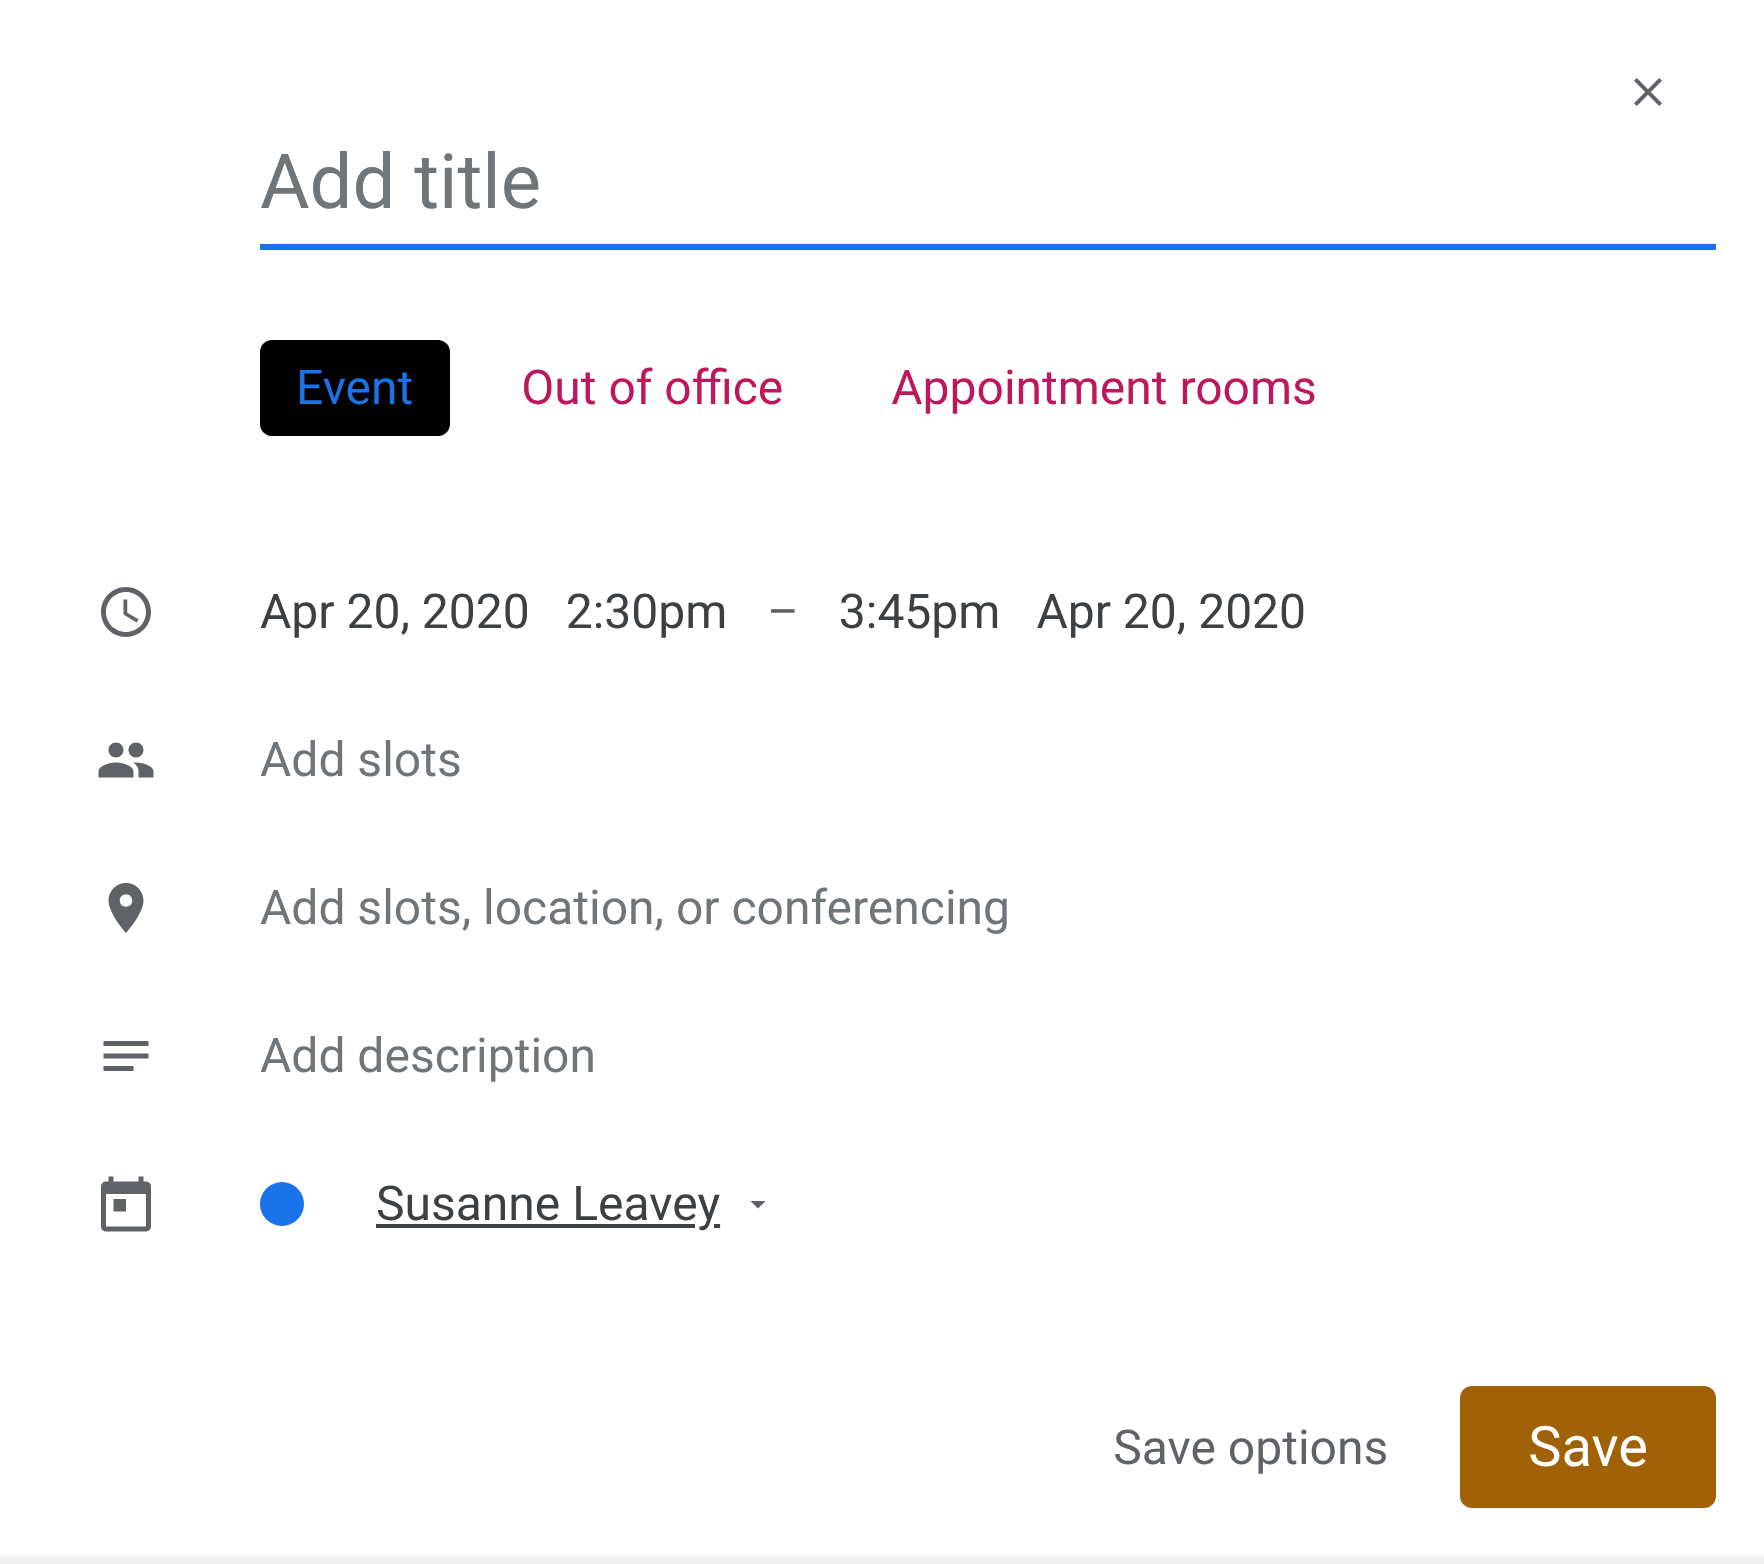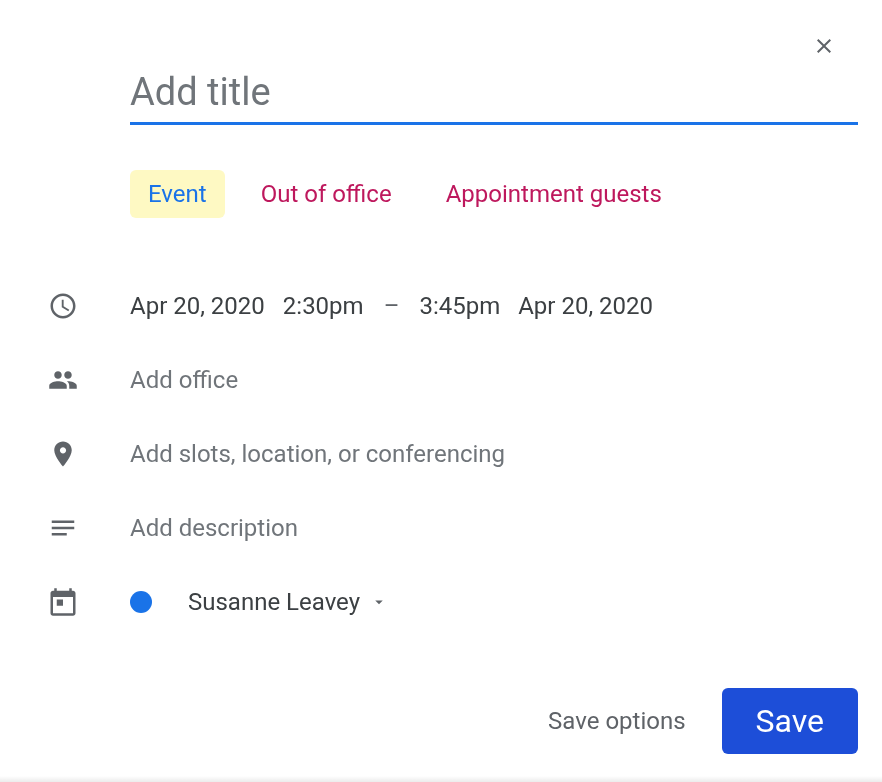--- a/index.html
+++ b/index.html
@@ -60,21 +60,21 @@
     }
     .tab {
       padding: 10px 18px;
       font-size: 24px;
       color: #be185d;
       border-radius: 6px;
       cursor: pointer;
       font-weight: 400;
     }
     .tab.active {
-      background: #fef9c3;
+      background: #000000;
       color: #1a73e8;
     }
     .rows {
       position: absolute;
       top: 278px;
       left: 48px;
       right: 40px;
     }
     .row {
       display: flex;
@@ -113,42 +113,43 @@
       border-radius: 50%;
       background: #1a73e8;
       margin-right: 18px;
       flex-shrink: 0;
     }
     .calendar-name {
       display: flex;
       align-items: center;
       gap: 10px;
       cursor: pointer;
+      text-decoration: underline;
     }
     .dropdown-chevron {
       color: #5f6368;
     }
     .footer {
       position: absolute;
       bottom: 28px;
       right: 24px;
       display: flex;
       align-items: center;
       gap: 28px;
     }
     .more-options {
       font-size: 24px;
       color: #5f6368;
       cursor: pointer;
       padding: 10px 8px;
     }
     .save-btn {
-      background: #1d4ed8;
+      background: #a16207;
       color: #fff;
-      font-size: 32px;
+      font-size: 28px;
       padding: 14px 34px;
       border: none;
       border-radius: 6px;
       cursor: pointer;
       font-family: inherit;
       text-align: right;
     }
     .bottom-shadow {
       position: absolute;
       bottom: 0;
@@ -167,21 +168,21 @@
     <svg width="24" height="24" viewBox="0 0 24 24">
       <path fill="currentColor" d="M19 6.41L17.59 5 12 10.59 6.41 5 5 6.41 10.59 12 5 17.59 6.41 19 12 13.41 17.59 19 19 17.59 13.41 12z"></path>
     </svg>
   </div>
 
   <input type="text" class="title-input" placeholder="Add title" style="">
 
   <div class="tabs">
     <div class="tab active">Event</div>
     <div class="tab">Out of office</div>
-    <div class="tab">Appointment guests</div>
+    <div class="tab">Appointment rooms</div>
   </div>
 
   <div class="rows">
 
     <div class="row">
       <div class="row-icon">
         <svg width="30" height="30" viewBox="0 0 24 24">
           <path fill="currentColor" d="M11.99 2C6.47 2 2 6.48 2 12s4.47 10 9.99 10C17.52 22 22 17.52 22 12S17.52 2 11.99 2zM12 20c-4.42 0-8-3.58-8-8s3.58-8 8-8 8 3.58 8 8-3.58 8-8 8zm.5-13H11v6l5.25 3.15.75-1.23-4.5-2.67z"></path>
         </svg>
       </div>
@@ -193,21 +194,21 @@
         <span class="time-chunk">Apr 20, 2020</span>
       </div>
     </div>
 
     <div class="row">
       <div class="row-icon">
         <svg width="30" height="30" viewBox="0 0 24 24">
           <path fill="currentColor" d="M16 11c1.66 0 2.99-1.34 2.99-3S17.66 5 16 5c-1.66 0-3 1.34-3 3s1.34 3 3 3zm-8 0c1.66 0 2.99-1.34 2.99-3S9.66 5 8 5C6.34 5 5 6.34 5 8s1.34 3 3 3zm0 2c-2.33 0-7 1.17-7 3.5V19h14v-2.5c0-2.33-4.67-3.5-7-3.5zm8 0c-.29 0-.62.02-.97.05 1.16.84 1.97 1.97 1.97 3.45V19h6v-2.5c0-2.33-4.67-3.5-7-3.5z"></path>
         </svg>
       </div>
-      <div class="row-content placeholder">Add office</div>
+      <div class="row-content placeholder">Add slots</div>
     </div>
 
     <div class="row">
       <div class="row-icon">
         <svg width="30" height="30" viewBox="0 0 24 24">
           <path fill="currentColor" d="M12 2C8.13 2 5 5.13 5 9c0 5.25 7 13 7 13s7-7.75 7-13c0-3.87-3.13-7-7-7zm0 9.5c-1.38 0-2.5-1.12-2.5-2.5s1.12-2.5 2.5-2.5 2.5 1.12 2.5 2.5-1.12 2.5-2.5 2.5z"></path>
         </svg>
       </div>
       <div class="row-content placeholder">Add slots, location, or conferencing</div>
     </div>

